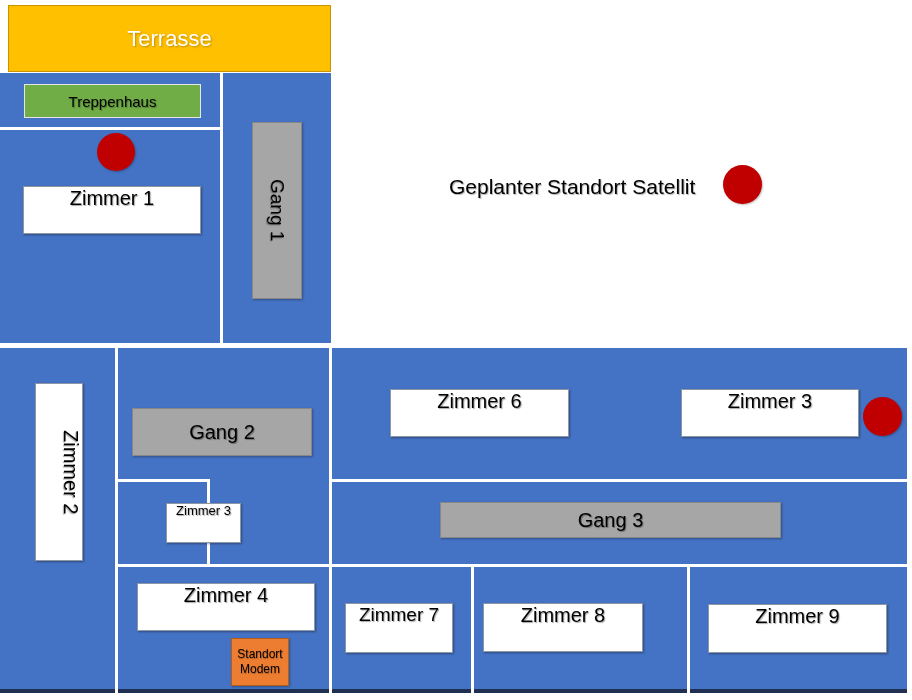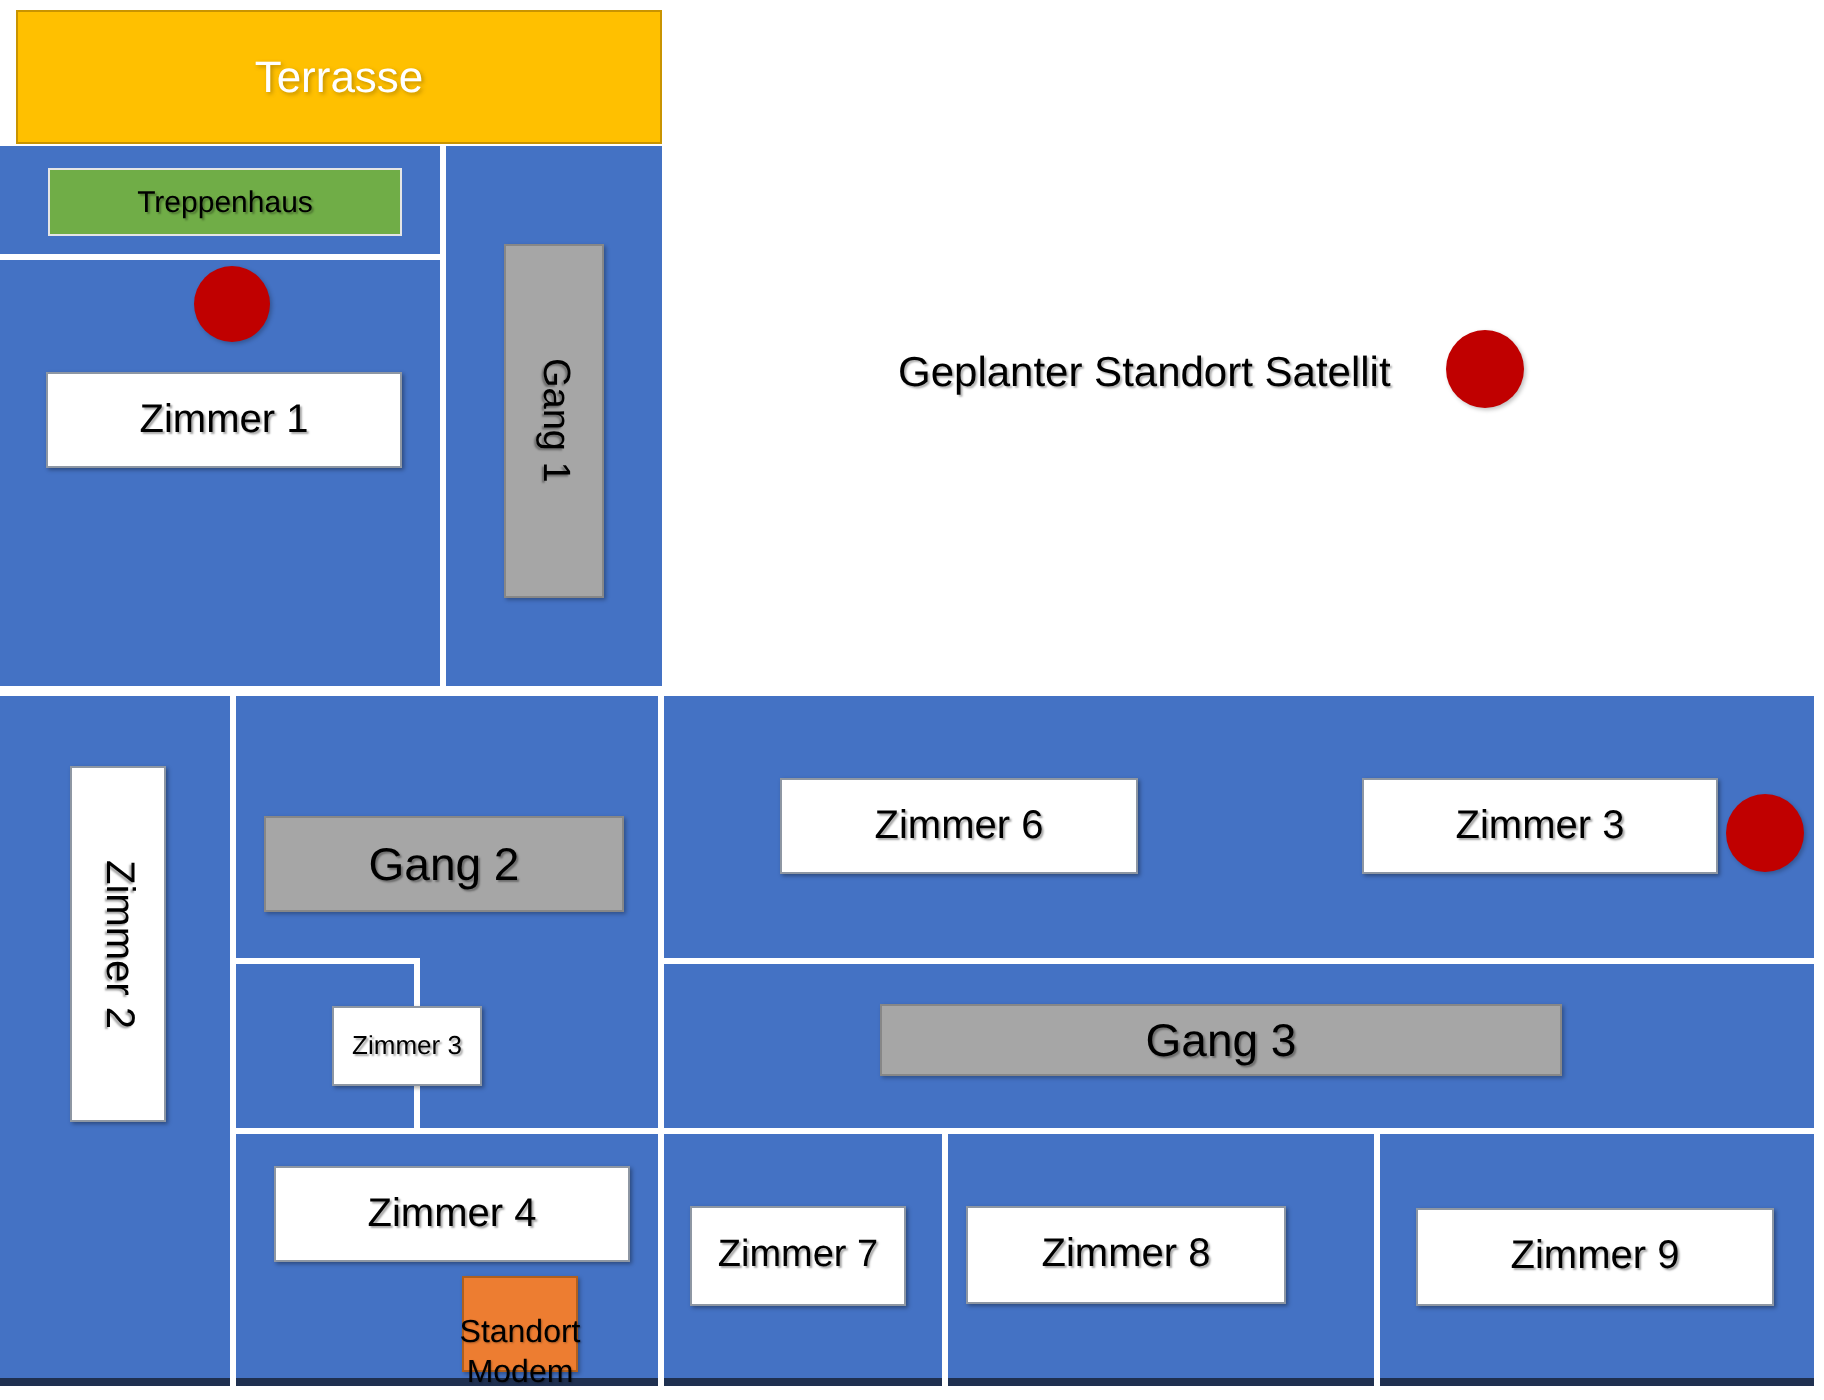--- a/index.html
+++ b/index.html
@@ -11,30 +11,30 @@
   
   .wing{background:#4472C4;}
   .terrace{background:#FFC000;border:1px solid #C99400;display:flex;align-items:center;justify-content:center;
     color:#fff;font-size:22px;text-shadow:1px 1px 2px rgba(110,80,0,.45);}
   .stairwell{background:#70AD47;border:1px solid #e5e5e5;display:flex;align-items:center;justify-content:center;
     font-size:15px;text-shadow:1px 1px 1px rgba(0,0,0,.3);}
   
   .wall{background:#ffffff;}
   
   .roombox{background:#ffffff;border:1px solid #8e97a3;box-shadow:1px 1px 2px rgba(0,0,0,.35);
-    display:flex;align-items:center;justify-content:center;text-align:center;
+    display:flex;justify-content:center;text-align:center;
     font-size:20px;text-shadow:1px 1px 1px rgba(0,0,0,.35);line-height:1.15;}
   .corridor{background:#A6A6A6;border:1px solid #878787;box-shadow:1px 1px 2px rgba(0,0,0,.3);
     display:flex;align-items:center;justify-content:center;
-    font-size:23px;text-shadow:1px 1px 1px rgba(0,0,0,.35);}
+    font-size:20px;text-shadow:1px 1px 1px rgba(0,0,0,.35);}
   .vtext{writing-mode:vertical-rl;text-orientation:mixed;}
   .small{font-size:13px;}
   .modembox{background:#ED7D31;border:1px solid #B05F1D;box-shadow:1px 1px 2px rgba(0,0,0,.3);
     display:flex;align-items:flex-start;justify-content:center;text-align:center;
-    font-size:16px;line-height:1.25;text-shadow:0.5px 0.5px 1px rgba(0,0,0,.3);padding:18px;}
+    font-size:12px;line-height:1.25;text-shadow:0.5px 0.5px 1px rgba(0,0,0,.3);padding:8px;}
   .marker{background:#C00000;border-radius:50%;box-shadow:1px 1px 2px rgba(0,0,0,.25);}
   .legend-text{font-size:21px;white-space:nowrap;text-shadow:1px 1px 1px rgba(0,0,0,.3);}
 </style>
 </head>
 <body>
 
 <div class="canvas">
 
   <div class="abs terrace" style="left:8px;top:5px;width:323px;height:67px;">
     <span>Terrasse</span>

